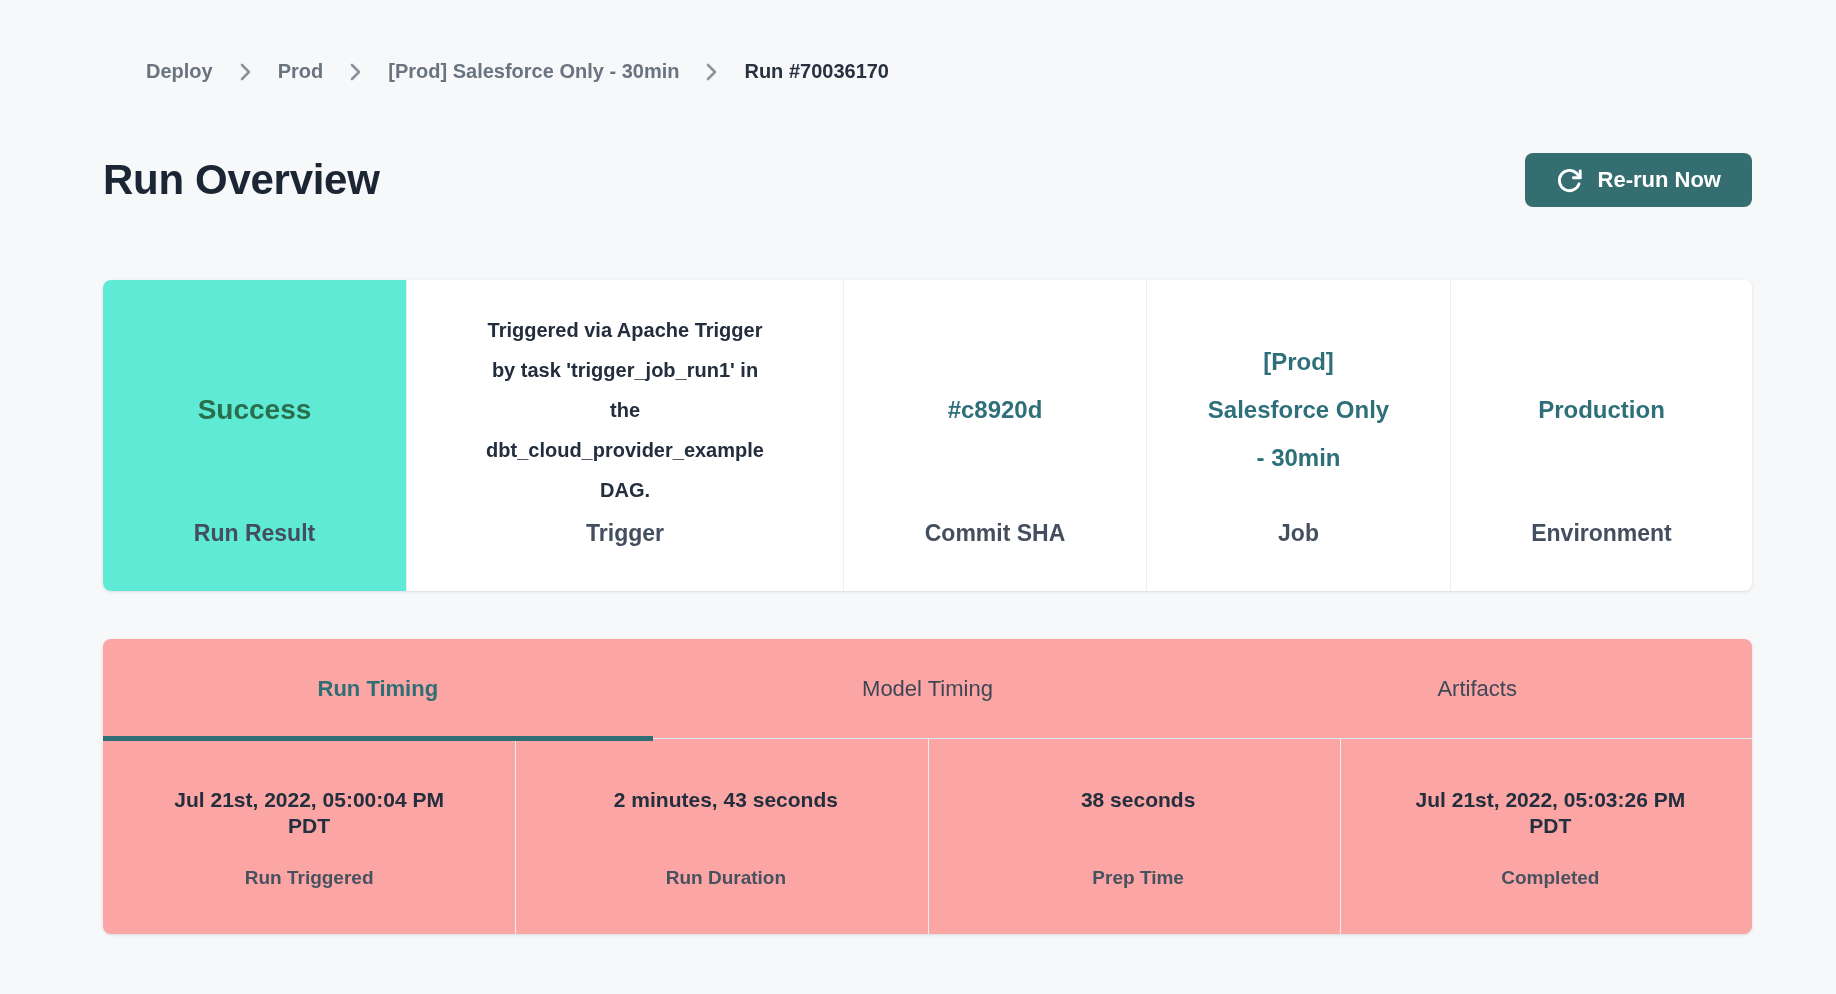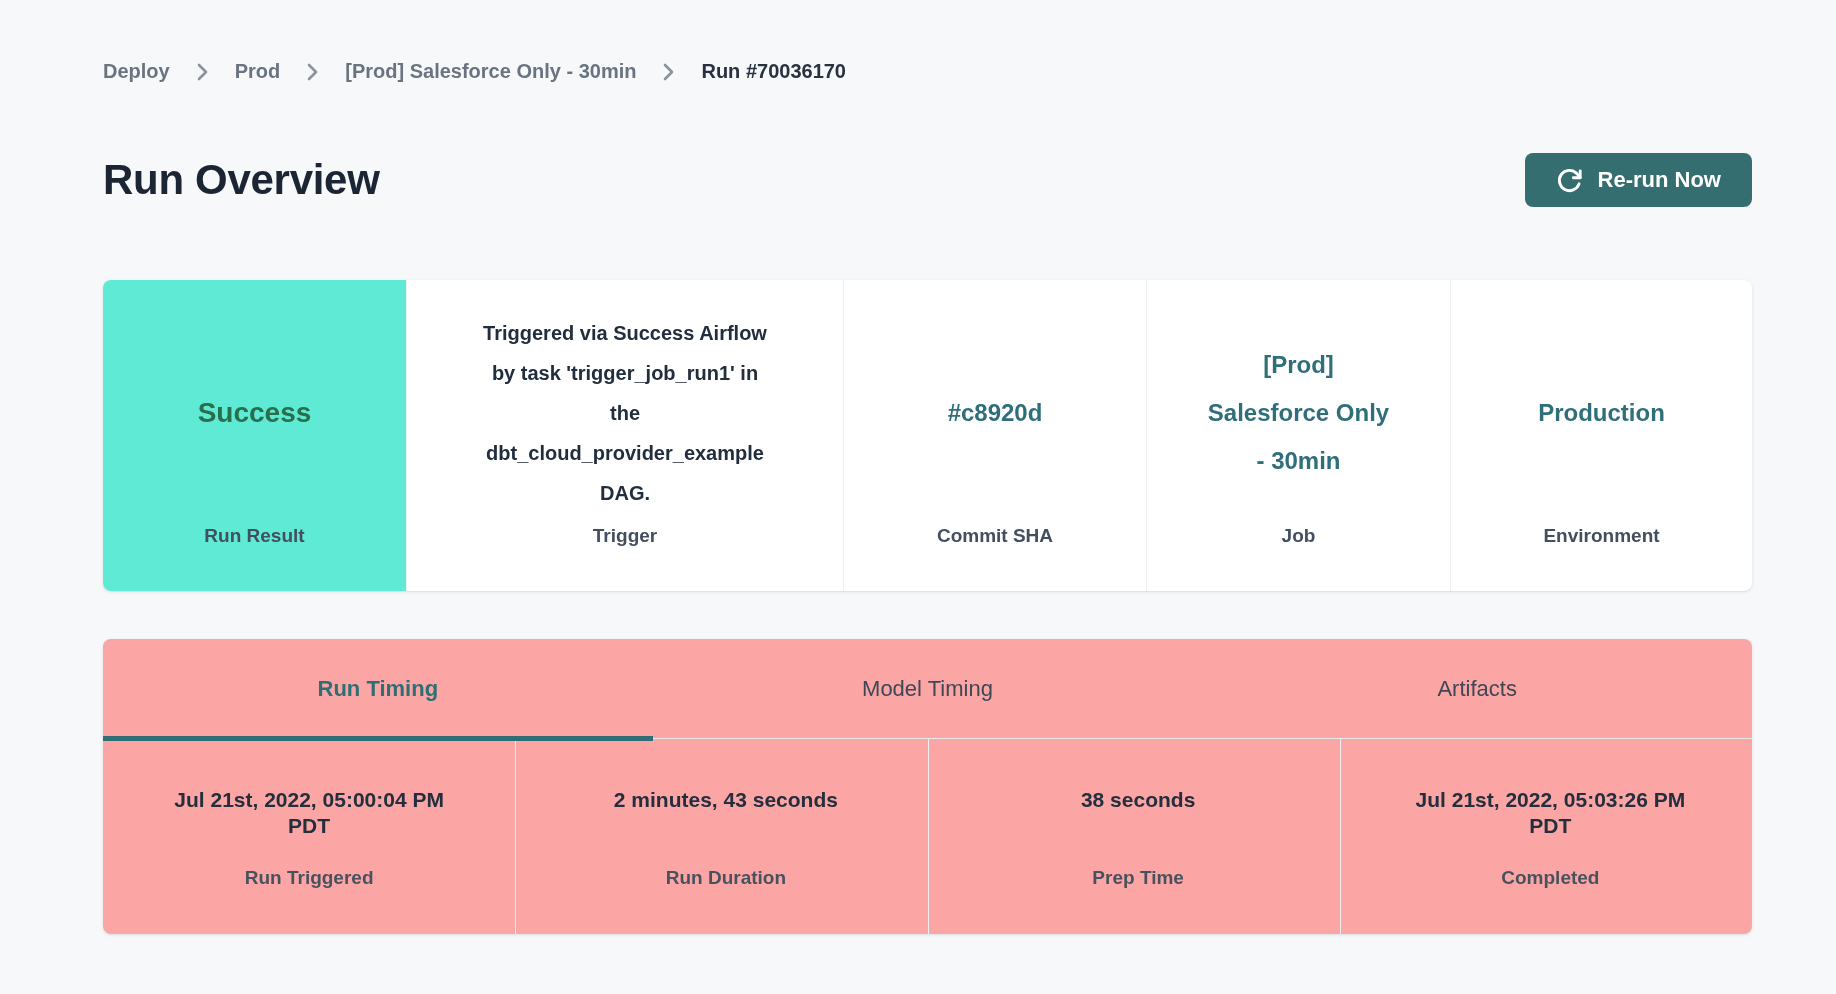--- a/index.html
+++ b/index.html
@@ -14,20 +14,21 @@
 
   
   .breadcrumb {
     margin-top: 60px;
     display: flex;
     align-items: center;
     gap: 26px;
     font-size: 20px;
     font-weight: 600;
     color: #6a7380;
+    margin-left: 43px;
   }
   .crumb { cursor: pointer; }
   .crumb.current { color: #27313f; font-weight: 700; cursor: default; }
   .chev { display: flex; align-items: center; }
 
   
   .page-header {
     margin-top: 70px;
     display: flex;
     align-items: center;
@@ -80,21 +81,21 @@
     align-items: center;
     justify-content: center;
     padding: 20px 24px 0 24px;
     width: 100%;
   }
   .card-value { white-space: pre-line; }
   .value-success { font-size: 28px; font-weight: 700; color: #2a6f4d; }
   .value-plain  { font-size: 20px; font-weight: 700; color: #222d3d; line-height: 40px; }
   .value-link   { font-size: 24px; font-weight: 700; color: #2e6f7a; line-height: 48px; cursor: pointer; }
   .card-label {
-    font-size: 19px;
+    font-size: 23px;
     font-weight: 600;
     color: #434e5e;
     padding-bottom: 44px;
   }
 
   
   .panel {
     margin-top: 48px;
     background: #fca5a5;
     border-radius: 8px;
@@ -194,21 +195,21 @@
 
   <section class="summary-row">
     <div class="summary-card success-bg">
       <div class="card-value-wrap">
           <div class="card-value value-success">Success</div>
         </div>
       <div class="card-label">Run Result</div>
     </div>
     <div class="summary-card">
       <div class="card-value-wrap">
-          <div class="card-value value-plain">Triggered via Success Airflow
+          <div class="card-value value-plain">Triggered via Apache Trigger
 by task 'trigger_job_run1' in
 the
 dbt_cloud_provider_example
 DAG.</div>
         </div>
       <div class="card-label">Trigger</div>
     </div>
     <div class="summary-card">
       <div class="card-value-wrap">
           <div class="card-value value-link">#c8920d</div>

